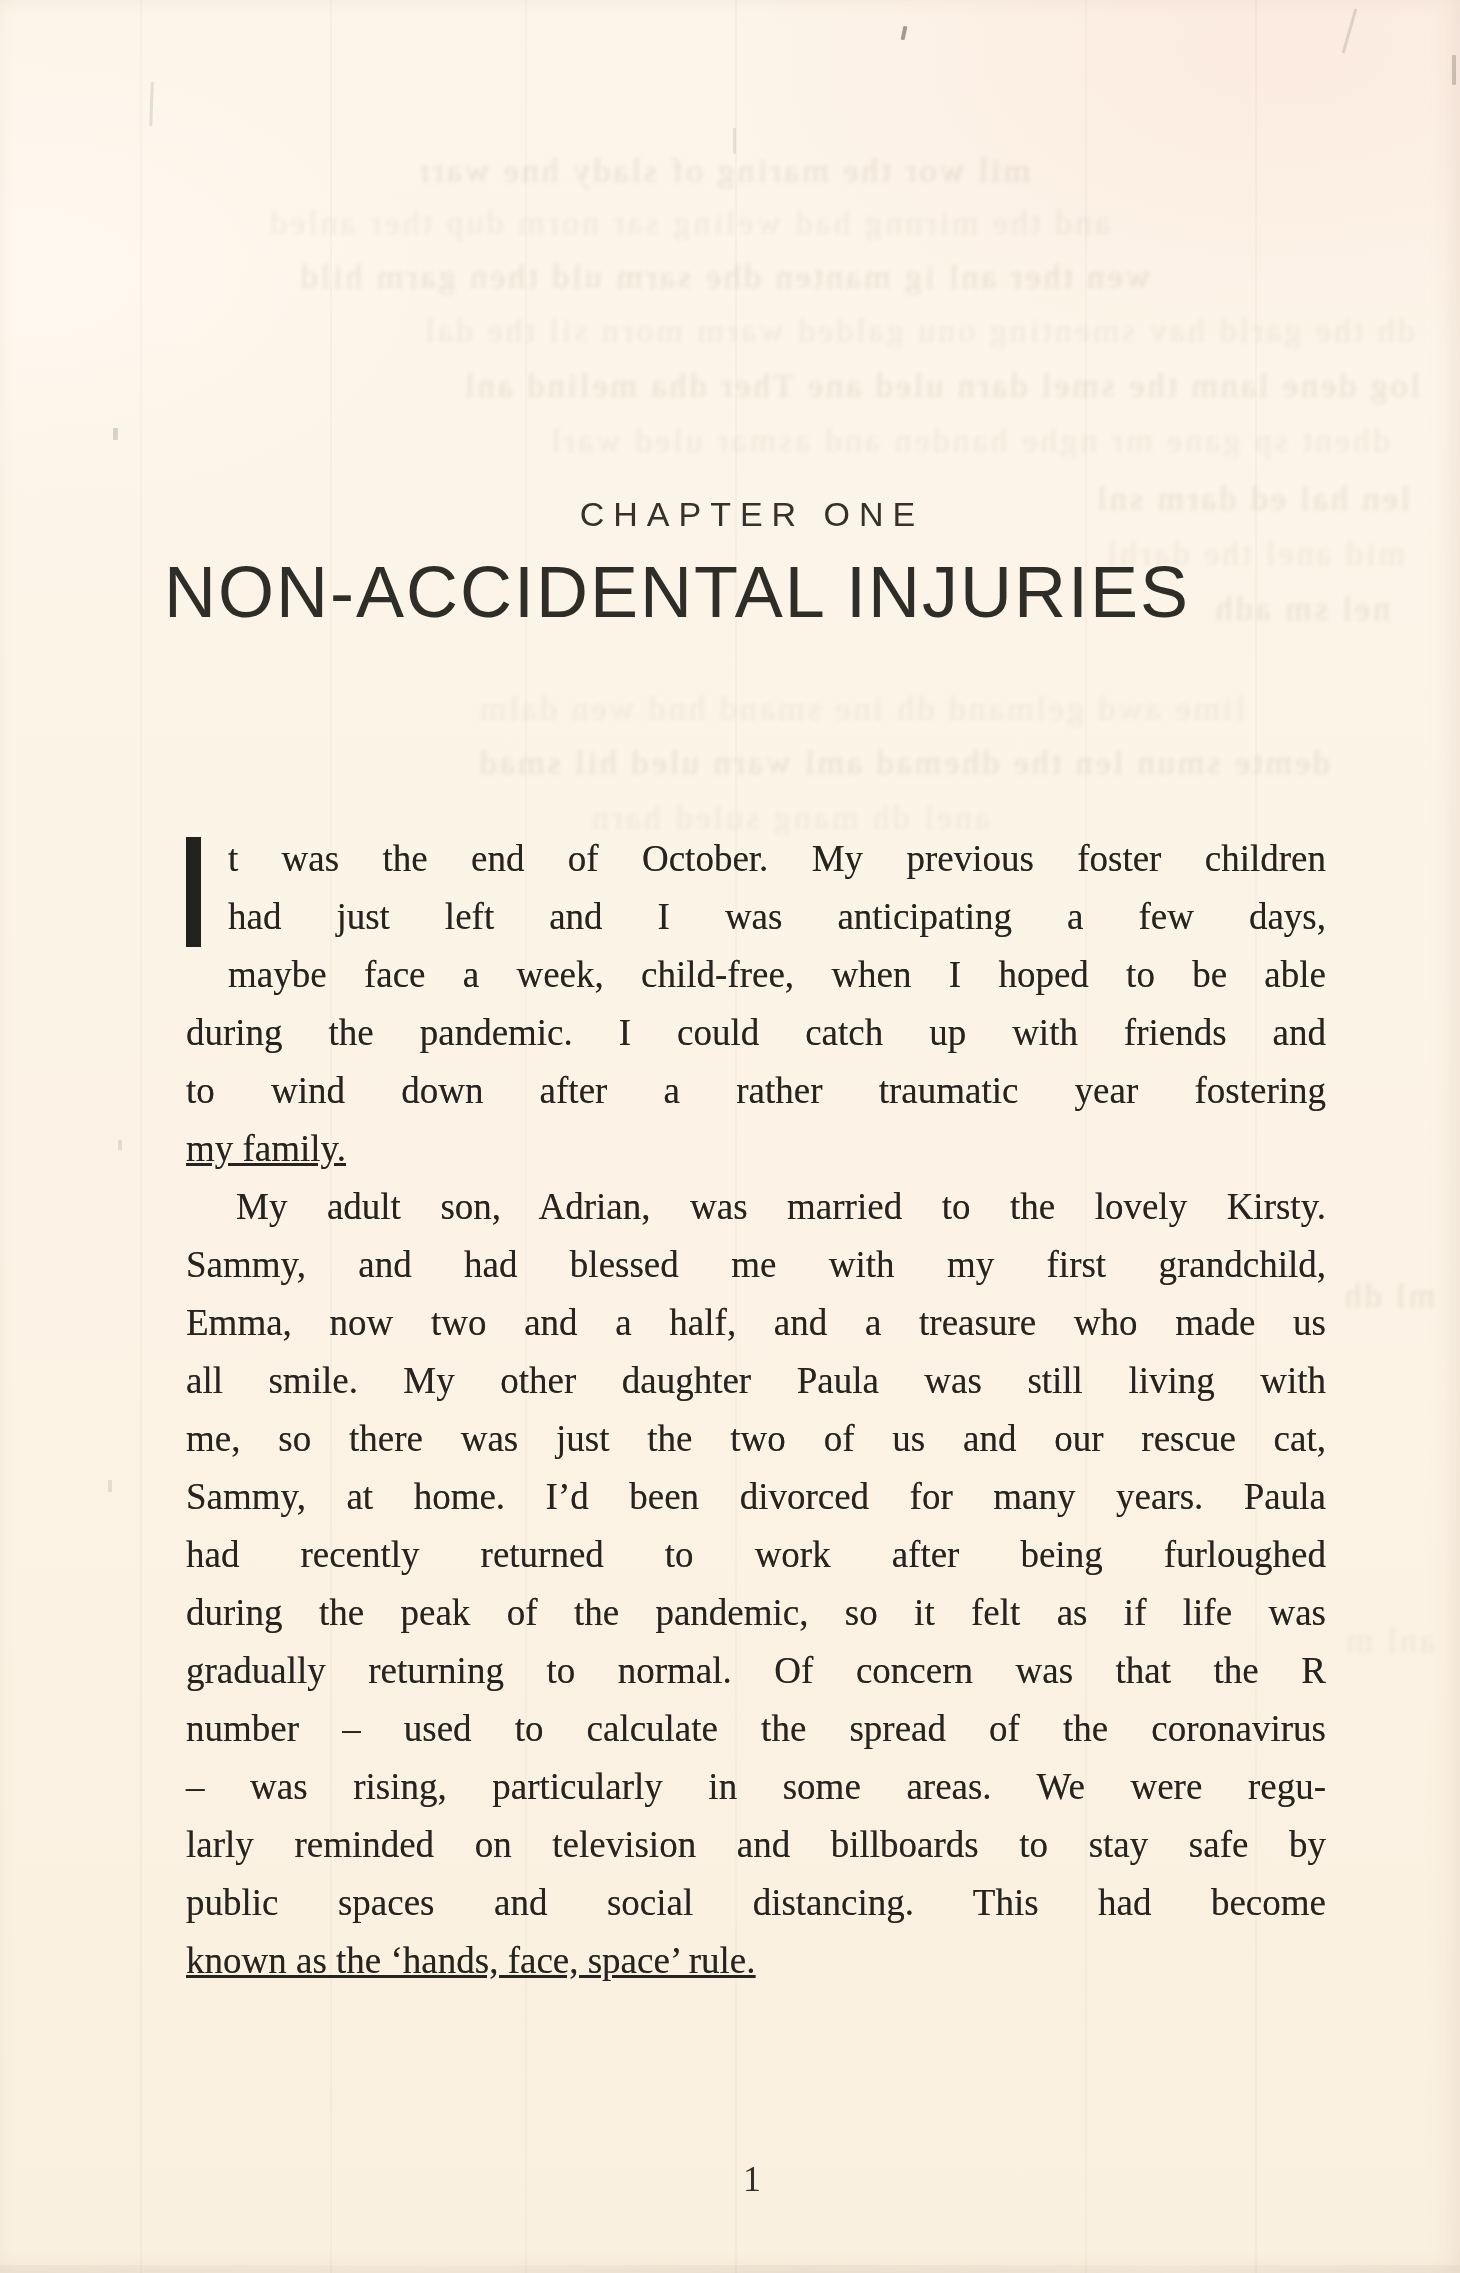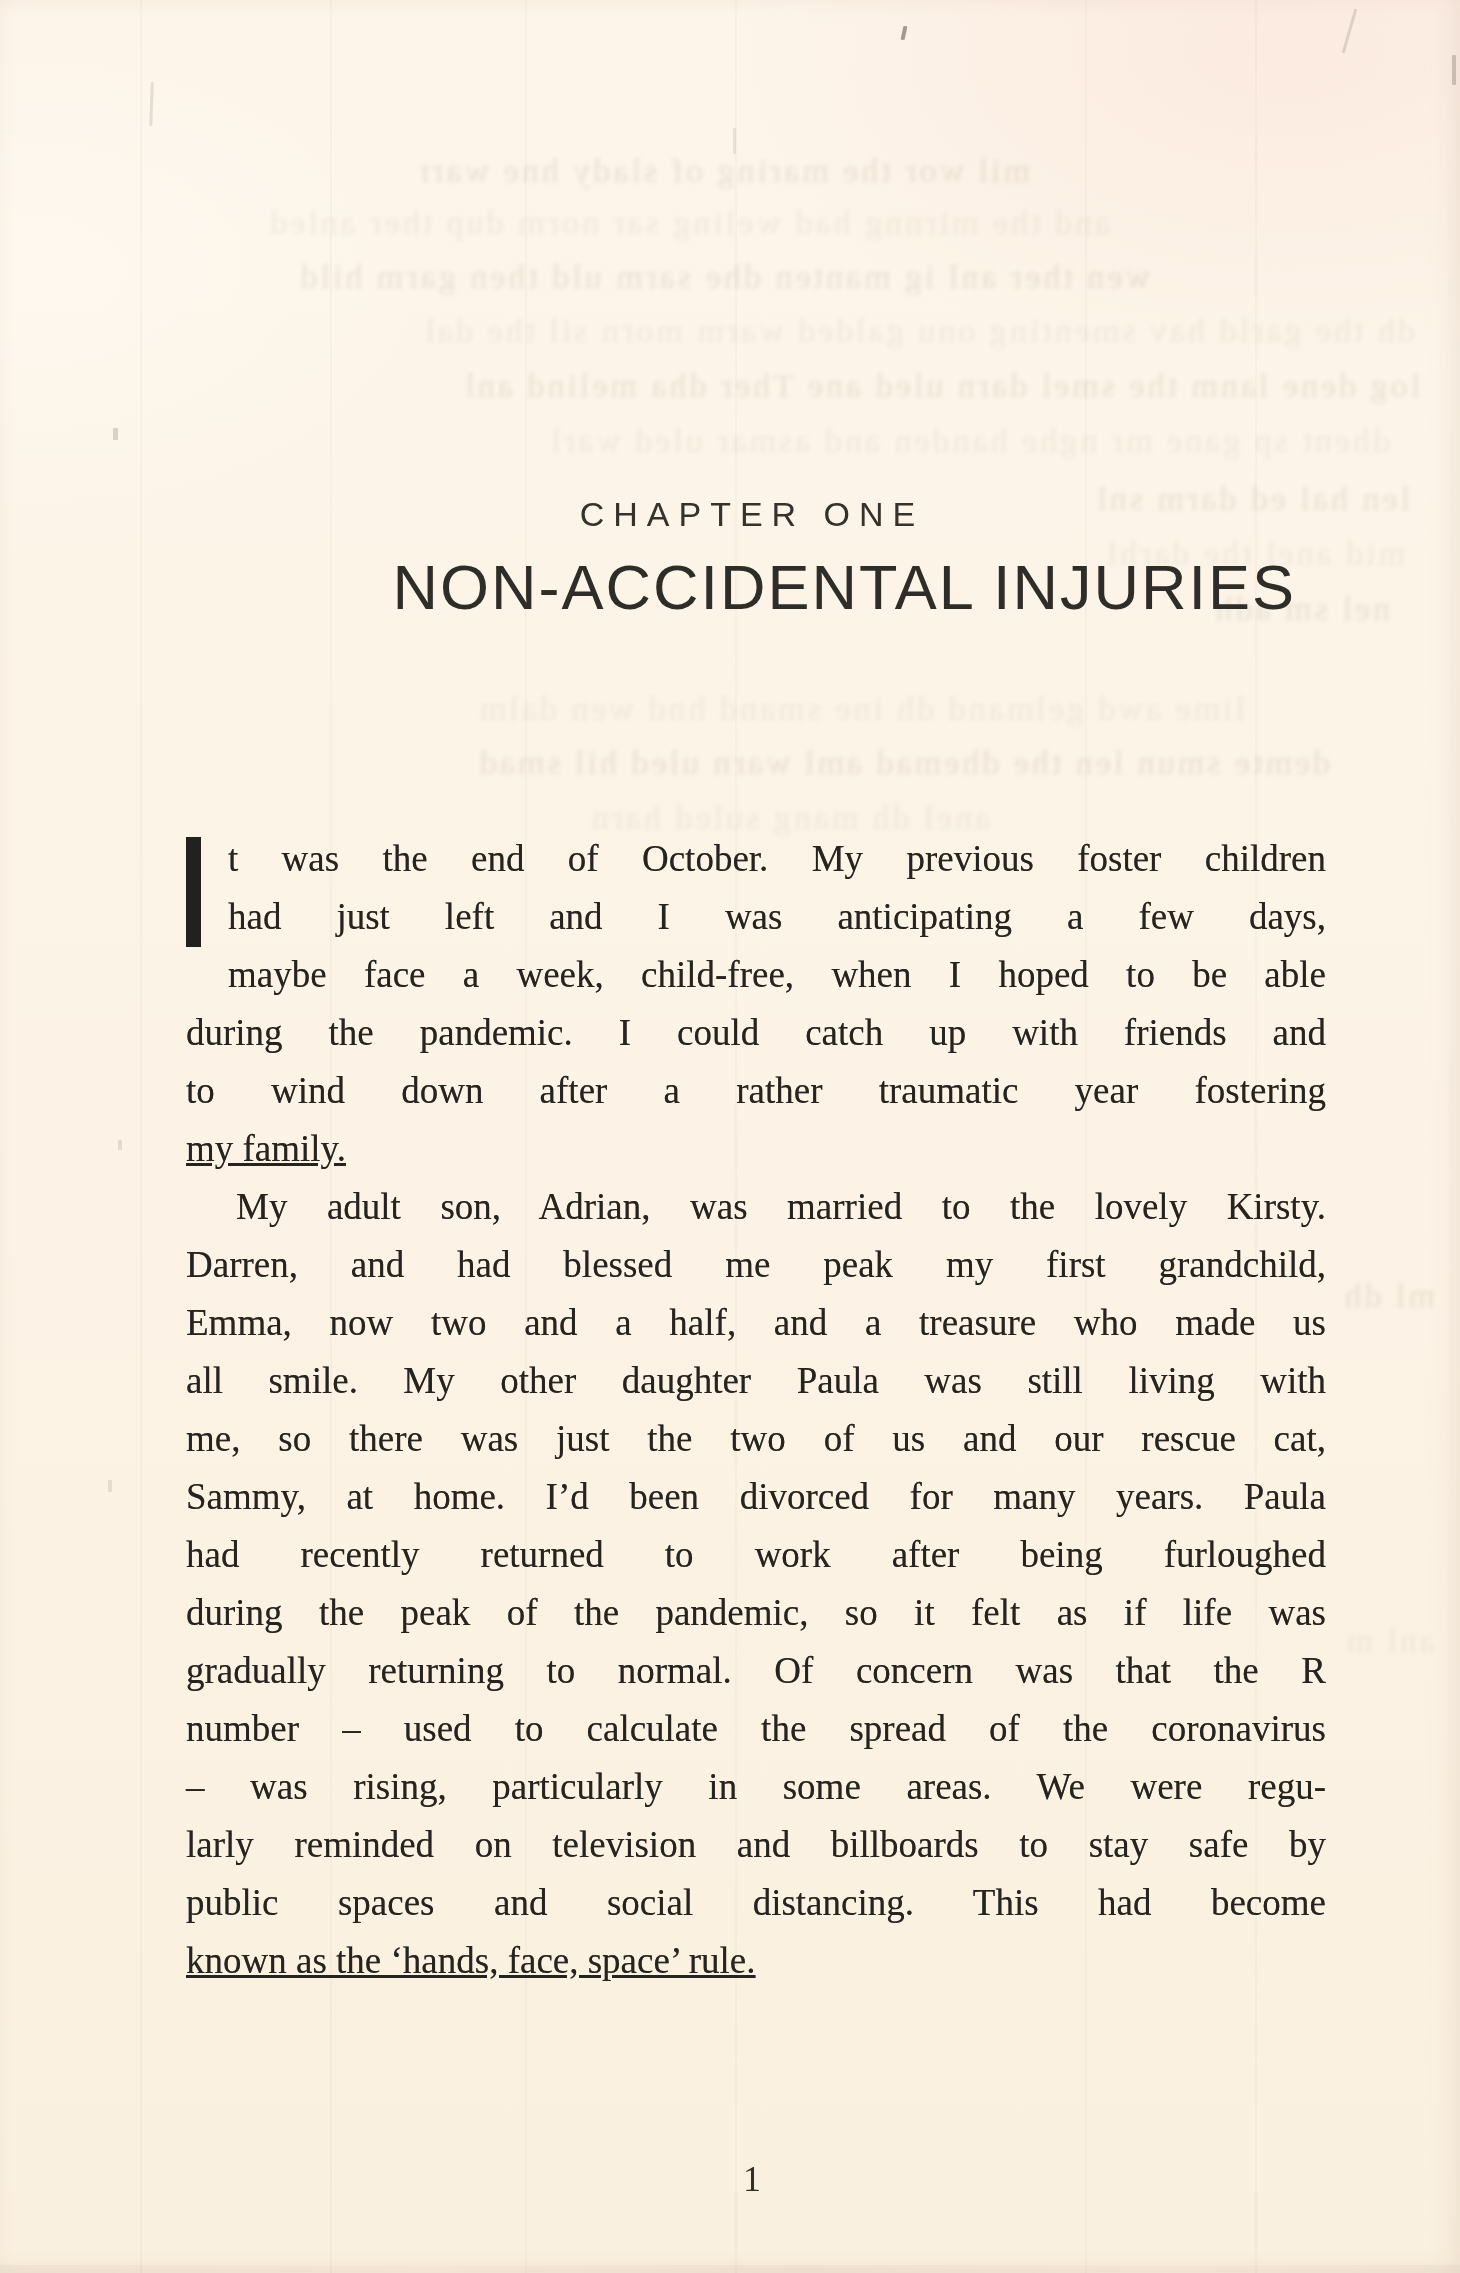--- a/index.html
+++ b/index.html
@@ -24,22 +24,22 @@
   .streak{position:absolute;top:0;height:2273px;width:2px;background:rgba(110,90,70,.035);}
   .speck{position:absolute;background:#5a5248;border-radius:1px;}
   
   .chapter-label{
     position:absolute;top:497px;left:186px;width:1132px;
     font-family:"Liberation Sans",sans-serif;font-size:34px;line-height:1;
     letter-spacing:9px;text-align:center;color:#35322b;
   }
   .chapter-title{
     position:absolute;top:556px;left:164px;width:1132px;
-    font-family:"Liberation Sans",sans-serif;font-size:63px;line-height:1;
-    letter-spacing:2px;text-align:right;color:#2f2d27;white-space:nowrap;
+    font-family:"Liberation Sans",sans-serif;font-size:72px;line-height:1;
+    letter-spacing:2px;text-align:left;color:#2f2d27;white-space:nowrap;
   }
   
   .body-text{
     position:absolute;top:830px;left:186px;width:1140px;
     font-size:37px;color:#272420;
     text-shadow:0 0 .6px rgba(40,35,30,.55);
   }
   .para{margin:0;}
   .line{
     line-height:58px;height:58px;overflow:visible;
@@ -109,21 +109,21 @@
         <span class="dropcap">I</span>
         <div class="line">t was the end of October. My previous foster children</div>
         <div class="line">had just left and I was anticipating a few days,</div>
         <div class="line">maybe face a week, child-free, when I hoped to be able</div>
         <div class="line">during the pandemic. I could catch up with friends and</div>
         <div class="line">to wind down after a rather traumatic year fostering</div>
         <div class="line last">my family.</div>
       </div>
       <div class="para">
         <div class="line indent">My adult son, Adrian, was married to the lovely Kirsty.</div>
-        <div class="line">Darren, and had blessed me peak my first grandchild,</div>
+        <div class="line">Sammy, and had blessed me with my first grandchild,</div>
         <div class="line">Emma, now two and a half, and a treasure who made us</div>
         <div class="line">all smile. My other daughter Paula was still living with</div>
         <div class="line">me, so there was just the two of us and our rescue cat,</div>
         <div class="line">Sammy, at home. I’d been divorced for many years. Paula</div>
         <div class="line">had recently returned to work after being furloughed</div>
         <div class="line">during the peak of the pandemic, so it felt as if life was</div>
         <div class="line">gradually returning to normal. Of concern was that the R</div>
         <div class="line">number – used to calculate the spread of the coronavirus</div>
         <div class="line">– was rising, particularly in some areas. We were regu-</div>
         <div class="line">larly reminded on television and billboards to stay safe by</div>

